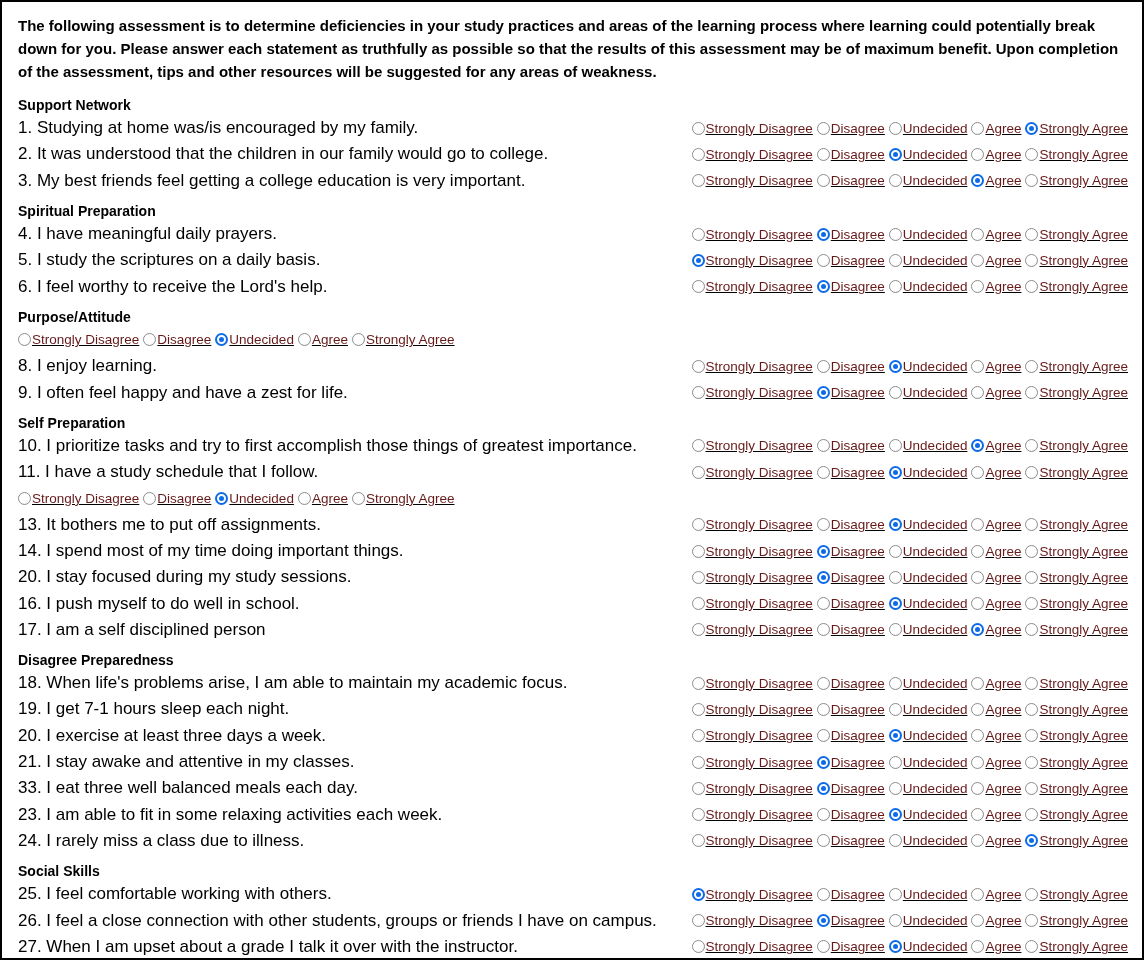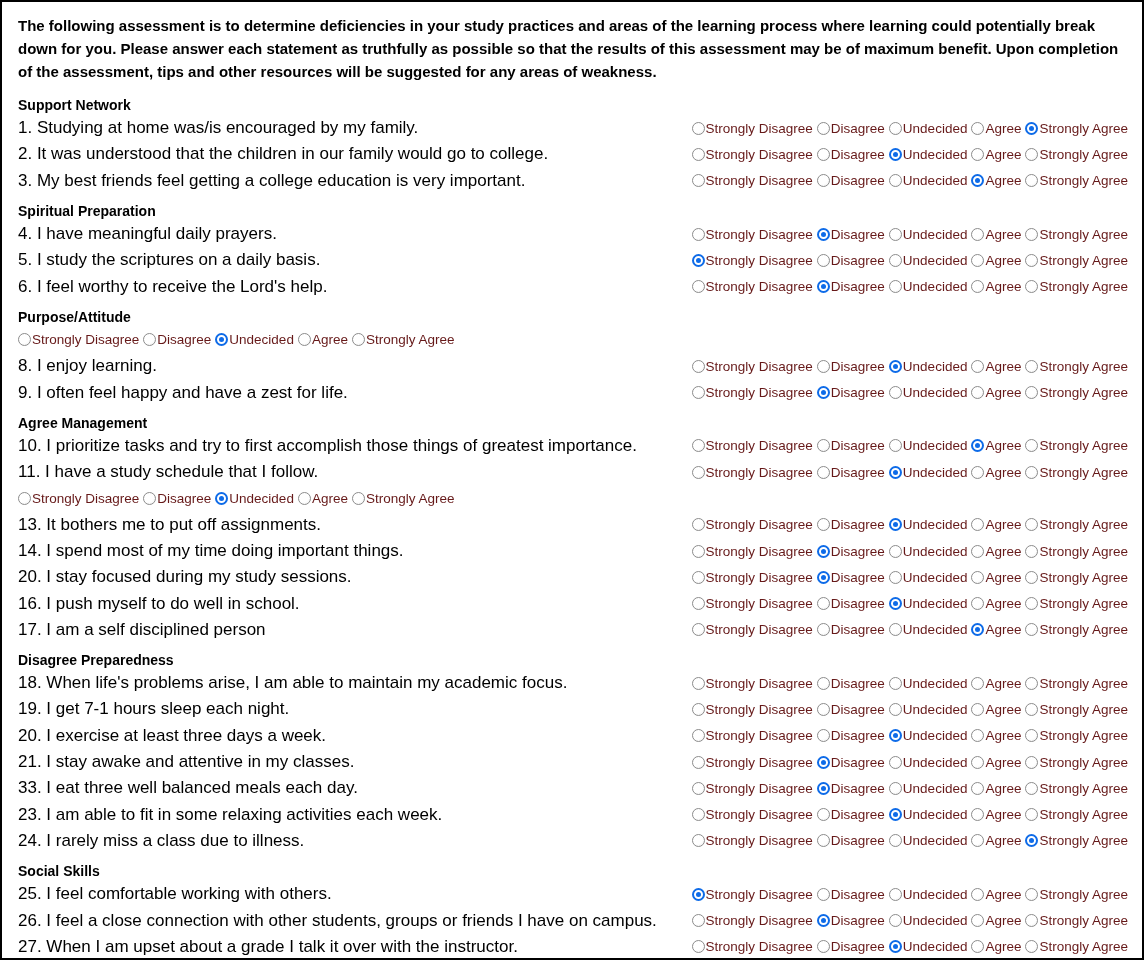--- a/index.html
+++ b/index.html
@@ -15,21 +15,21 @@
   }
   .section-title {
     font-weight: bold; font-size: 14px; line-height: 17px;
     color: #000; margin: 9px 0 1px 0;
   }
   .qrow {
     display: flex; justify-content: space-between; align-items: center;
     height: 26.3px;
   }
   .qtext { font-size: 17px; color: #000; white-space: nowrap; }
-  .opts { display: flex; align-items: center; white-space: nowrap; }
+  .opts { display: flex; align-items: center; white-space: nowrap; text-decoration: underline; }
   .opt { display: flex; align-items: center; margin-left: 4px; }
   .opt:first-child { margin-left: 0; }
   .radio {
     width: 13px; height: 13px; border-radius: 50%;
     border: 1px solid #8c8c8c; box-sizing: border-box;
     background: radial-gradient(circle at 35% 30%, #ffffff 55%, #ececec);
     position: relative; flex: none;
   }
   .radio.checked { border: 2px solid var(--radio-blue); background: #fff; }
   .radio.checked::after {
@@ -264,21 +264,21 @@
           <span class="opt">
             <span class="radio"></span>
             <span class="optlabel">Agree</span>
           </span>
           <span class="opt">
             <span class="radio"></span>
             <span class="optlabel">Strongly Agree</span>
           </span>
         </div>
       </div>
-      <div class="section-title">Agree Management</div>
+      <div class="section-title">Self Preparation</div>
       <div class="qrow">
         <div class="qtext">10. I prioritize tasks and try to first accomplish those things of greatest importance.</div>
         <div class="opts">
           <span class="opt">
             <span class="radio"></span>
             <span class="optlabel">Strongly Disagree</span>
           </span>
           <span class="opt">
             <span class="radio"></span>
             <span class="optlabel">Disagree</span>

